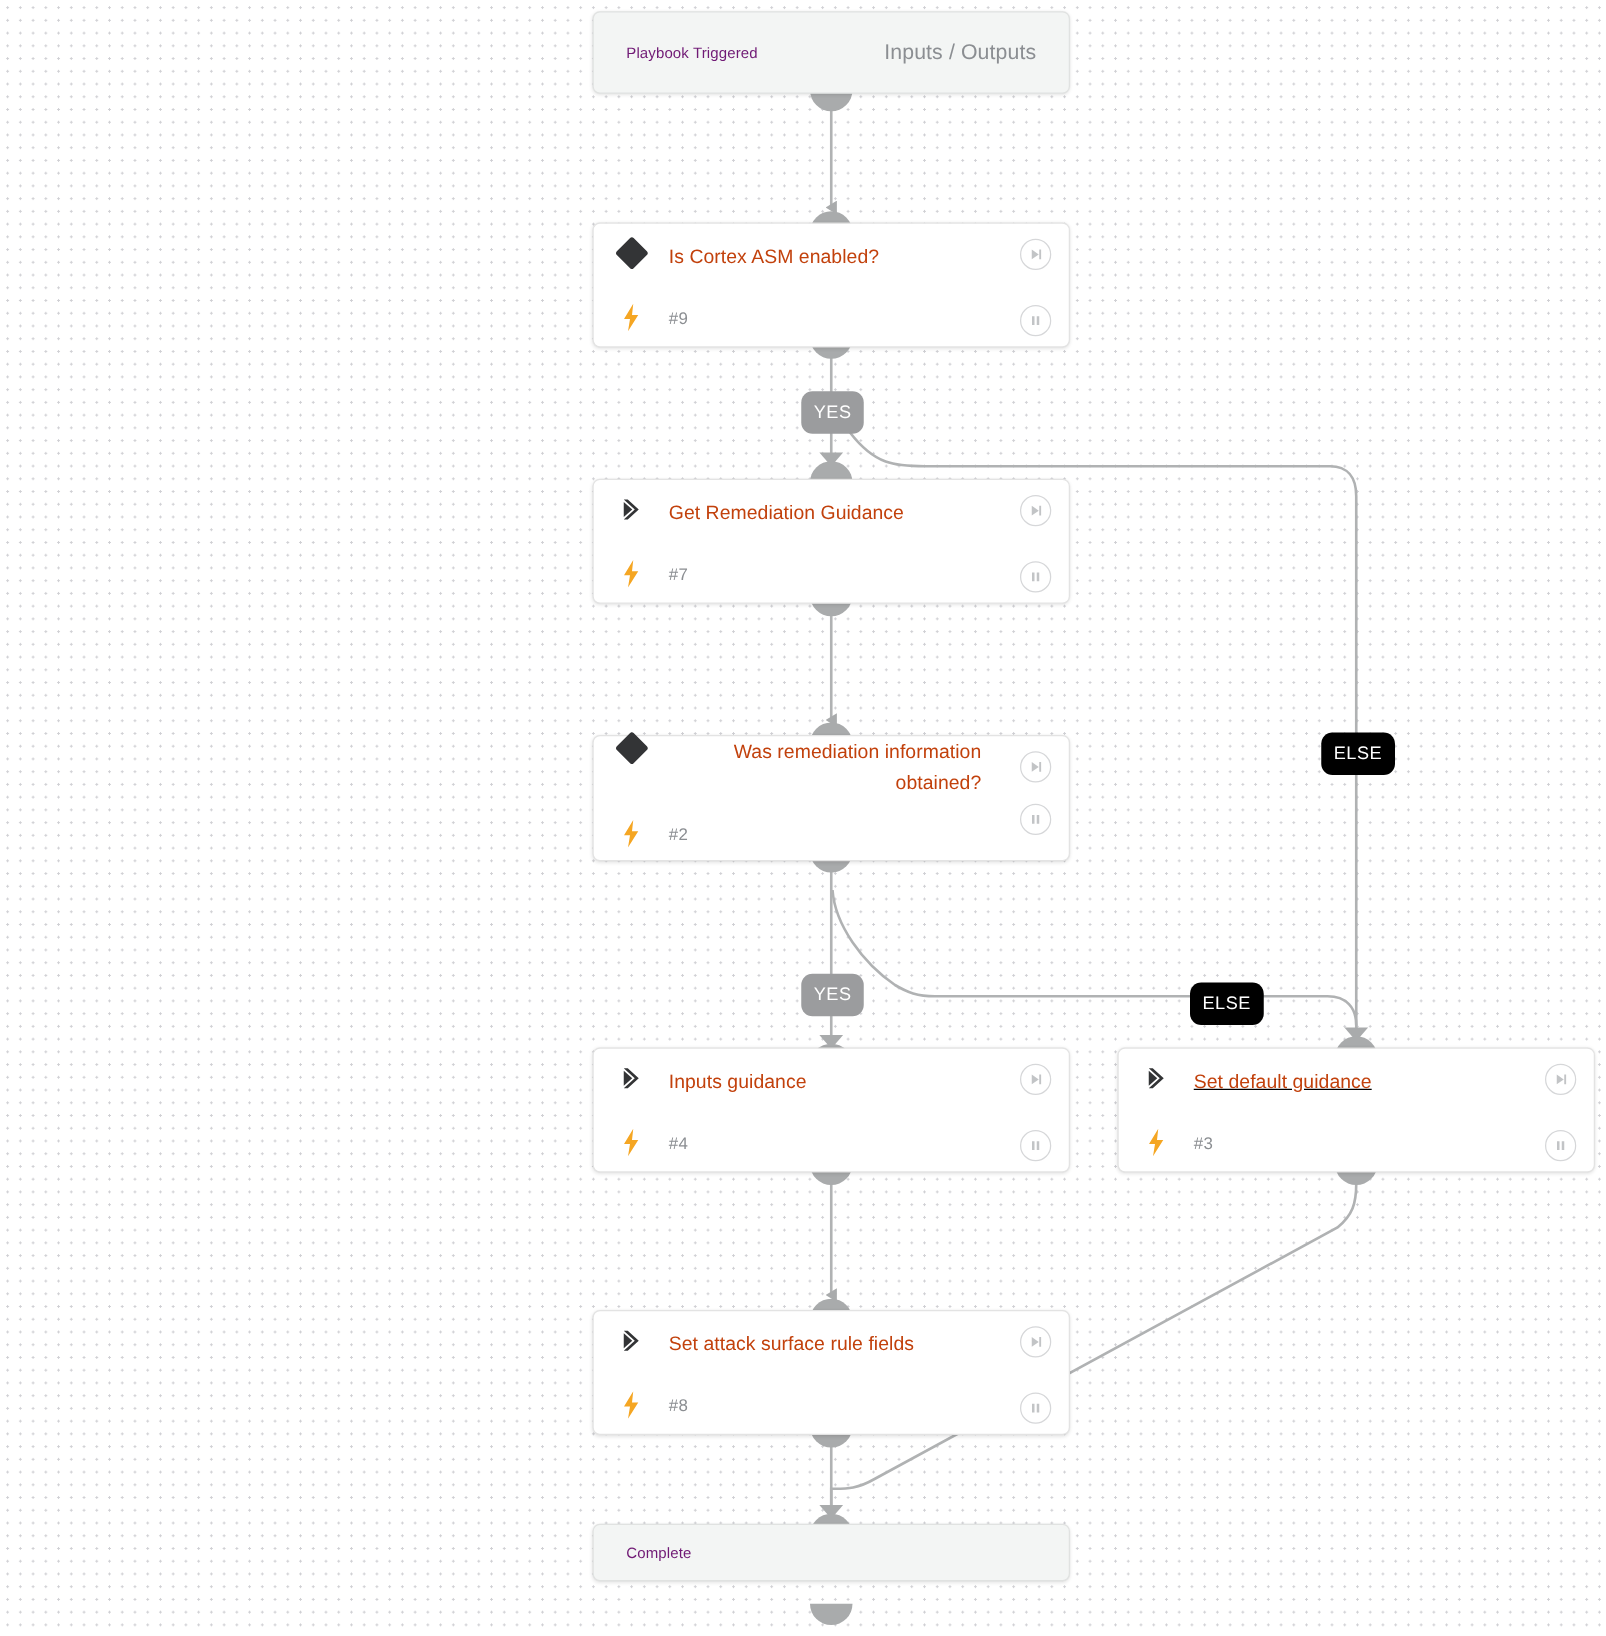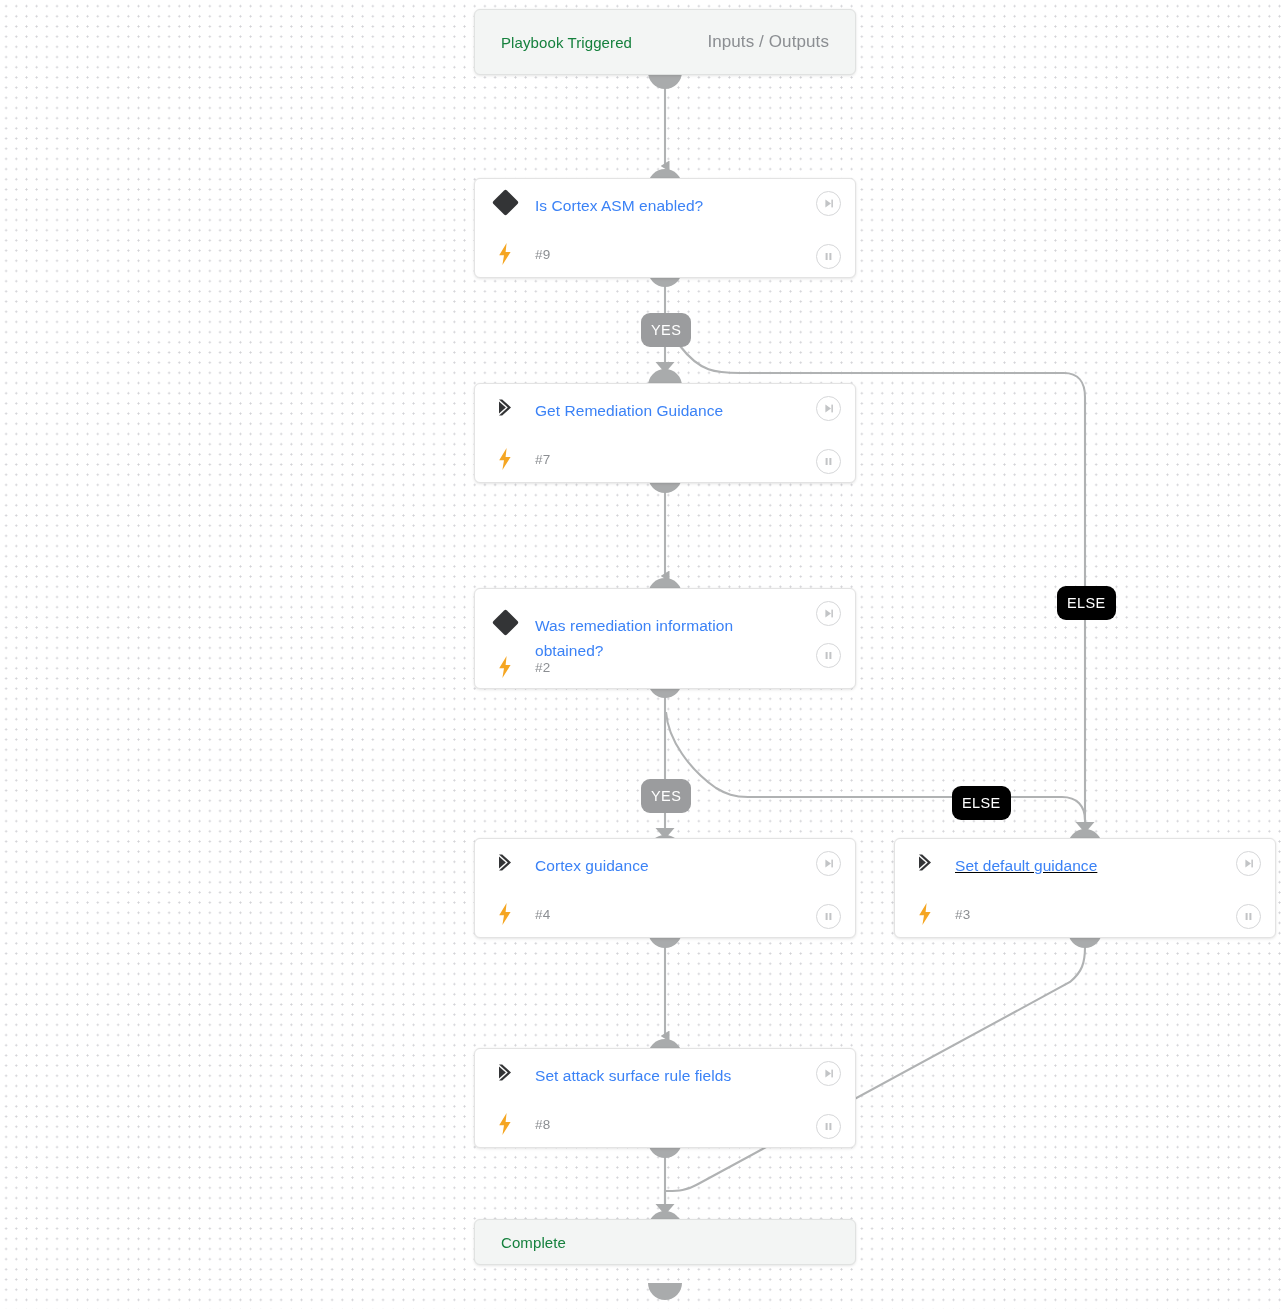--- a/index.html
+++ b/index.html
@@ -49,22 +49,22 @@
 
   
   .terminal-inner {
     position: absolute;
     left: 0; top: 0; right: 0; bottom: 0;
     display: flex;
     align-items: center;
     padding: 0 26px;
   }
   .terminal-title {
-    font-size: 15px;
-    color: #15803d;
+    font-size: 12px;
+    color: #701a75;
     letter-spacing: .1px;
   }
   .terminal-sub {
     margin-left: auto;
     font-size: 17px;
     color: #8b8e92;
     letter-spacing: .1px;
   }
 
   
@@ -77,21 +77,21 @@
   .glyph-col {
     width: 60px;
     flex: 0 0 60px;
     display: flex;
     justify-content: center;
   }
   .node-title {
     flex: 1 1 auto;
     font-size: 15.5px;
     line-height: 25px;
-    color: #3b82f6;
+    color: #c2410c;
     padding-right: 8px;
     letter-spacing: .05px;
   }
 
   .row-bottom {
     position: absolute;
     left: 0; right: 0; bottom: 0;
     display: flex;
     align-items: center;
     height: 46px;
@@ -297,21 +297,21 @@
       <svg width="13" height="13" viewBox="0 0 13 13">
           <rect x="3.6" y="3" width="2" height="7" fill="#c2c4c6"></rect>
           <rect x="7.4" y="3" width="2" height="7" fill="#c2c4c6"></rect>
         </svg>
     </div>
   </div>
 
   <div class="badge els" style="left:1057px; top:586px;">ELSE</div>
 
   <div class="node" style="left:474px; top:588px; width:382px; height:101px;">
-    <div class="row-top" style="top:24px;">
+    <div class="row-top" style="top:0;text-align:right;">
       <span class="glyph-col">
         <span class="diamond"></span>
       </span>
       <span class="node-title" style="max-width:250px;">Was remediation information obtained?</span>
     </div>
     <div class="ctl" style="top:12px;">
       <svg width="13" height="13" viewBox="0 0 13 13">
           <path d="M3.4,2.6 L9,6.5 L3.4,10.4 Z" fill="#c2c4c6"></path>
           <rect x="9.4" y="2.6" width="1.5" height="7.8" fill="#c2c4c6"></rect>
         </svg>
@@ -337,21 +337,21 @@
   <div class="badge els" style="left:952px; top:786px;">ELSE</div>
 
   <div class="node" style="left:474px; top:838px; width:382px; height:100px;">
     <div class="row-top" style="top:14px;">
       <span class="glyph-col">
         <svg class="chevron" viewBox="0 0 19 19">
             <path d="M3,1.5 L11.8,9.5 L3,17.5 L6.2,17.5 L15,9.5 L6.2,1.5 Z" fill="#333436"></path>
             <path d="M3,3.5 L9.8,9.5 L3,15.5 Z" fill="#333436"></path>
           </svg>
       </span>
-      <span class="node-title">Cortex guidance</span>
+      <span class="node-title">Inputs guidance</span>
     </div>
     <div class="ctl" style="top:12px;">
       <svg width="13" height="13" viewBox="0 0 13 13">
           <path d="M3.4,2.6 L9,6.5 L3.4,10.4 Z" fill="#c2c4c6"></path>
           <rect x="9.4" y="2.6" width="1.5" height="7.8" fill="#c2c4c6"></rect>
         </svg>
     </div>
     <div class="row-bottom">
       <span class="glyph-col">
         <svg class="bolt" viewBox="0 0 16 22">

